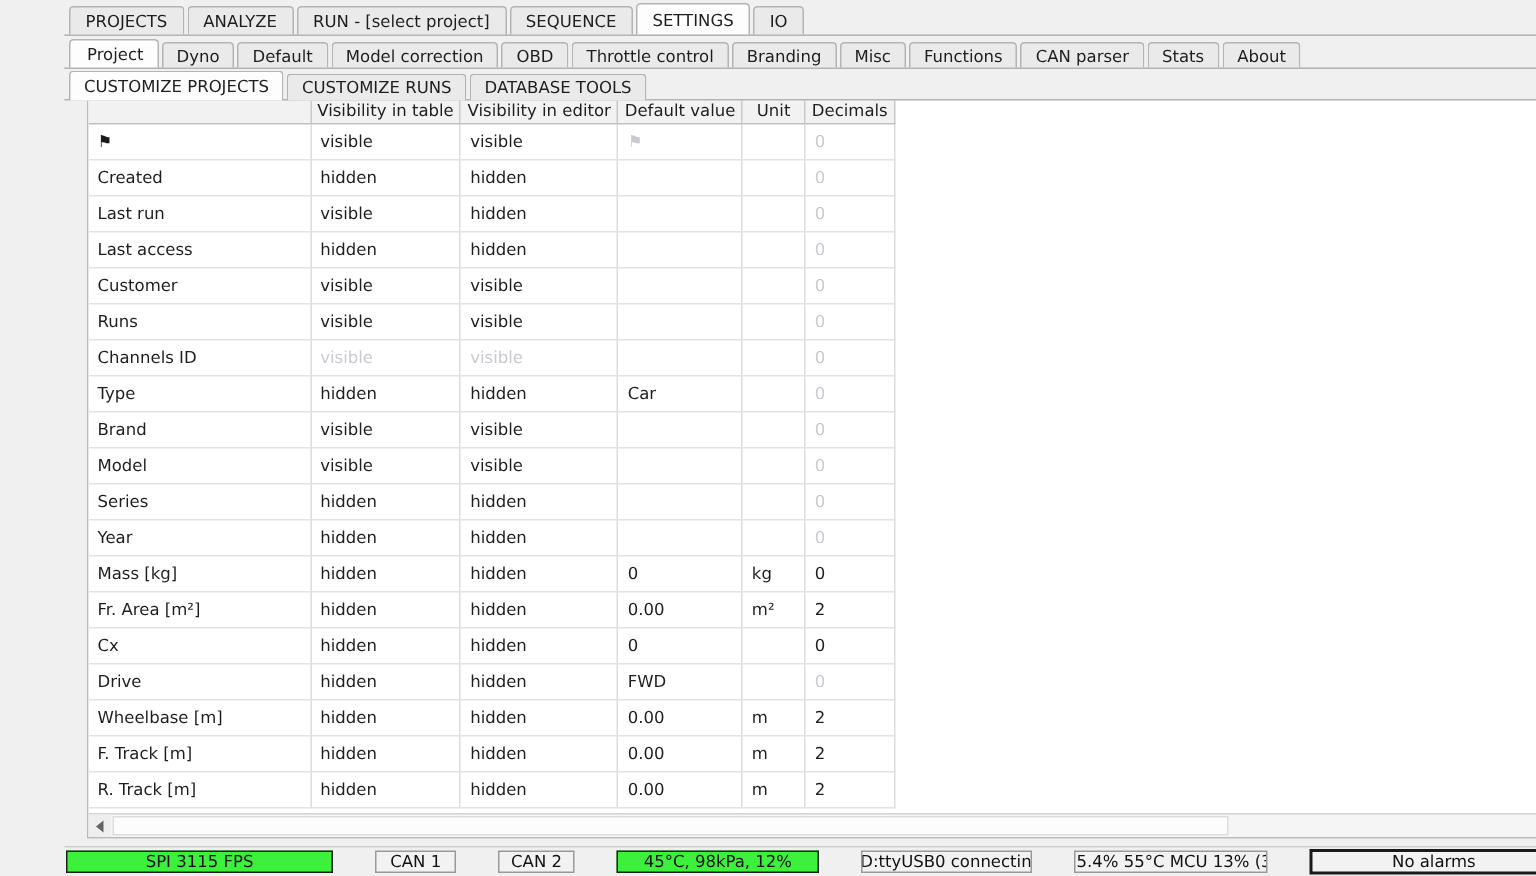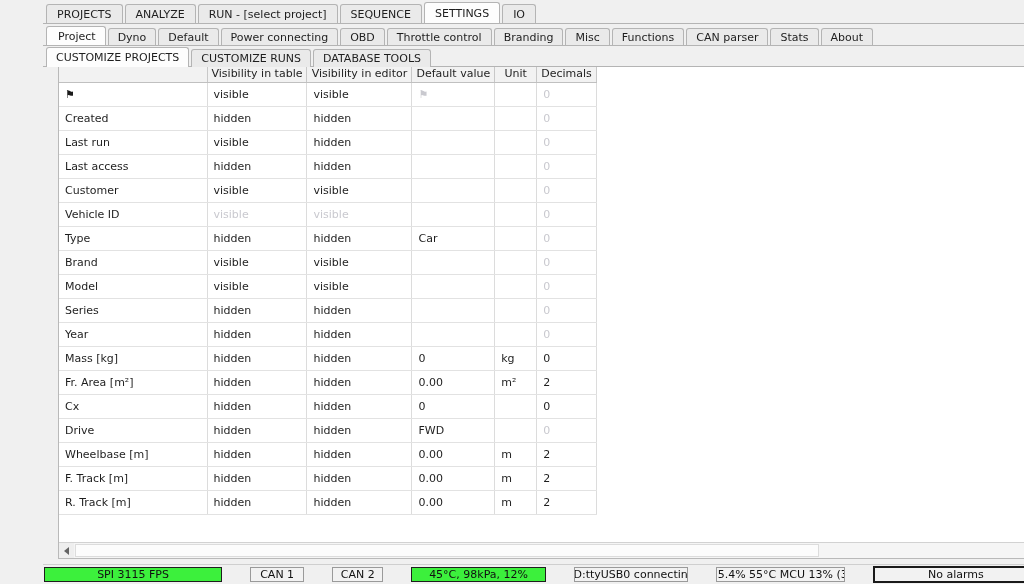--- a/index.html
+++ b/index.html
@@ -189,21 +189,21 @@
         <div class="tab sel">
           <span>Project</span>
         </div>
         <div class="tab">
           <span>Dyno</span>
         </div>
         <div class="tab">
           <span>Default</span>
         </div>
         <div class="tab">
-          <span>Power connecting</span>
+          <span>Model correction</span>
         </div>
         <div class="tab">
           <span>OBD</span>
         </div>
         <div class="tab">
           <span>Throttle control</span>
         </div>
         <div class="tab">
           <span>Branding</span>
         </div>
@@ -296,21 +296,29 @@
             </tr>
             <tr>
               <td class="rowhdr">Customer</td>
               <td>visible</td>
               <td>visible</td>
               <td></td>
               <td class="blank"></td>
               <td class="disabled">0</td>
             </tr>
             <tr>
-              <td class="rowhdr">Vehicle ID</td>
+              <td class="rowhdr">Runs</td>
+              <td>visible</td>
+              <td>visible</td>
+              <td class="blank"></td>
+              <td class="blank"></td>
+              <td class="disabled">0</td>
+            </tr>
+            <tr>
+              <td class="rowhdr">Channels ID</td>
               <td class="disabled">visible</td>
               <td class="disabled">visible</td>
               <td></td>
               <td class="blank"></td>
               <td class="disabled">0</td>
             </tr>
             <tr>
               <td class="rowhdr">Type</td>
               <td>hidden</td>
               <td>hidden</td>

